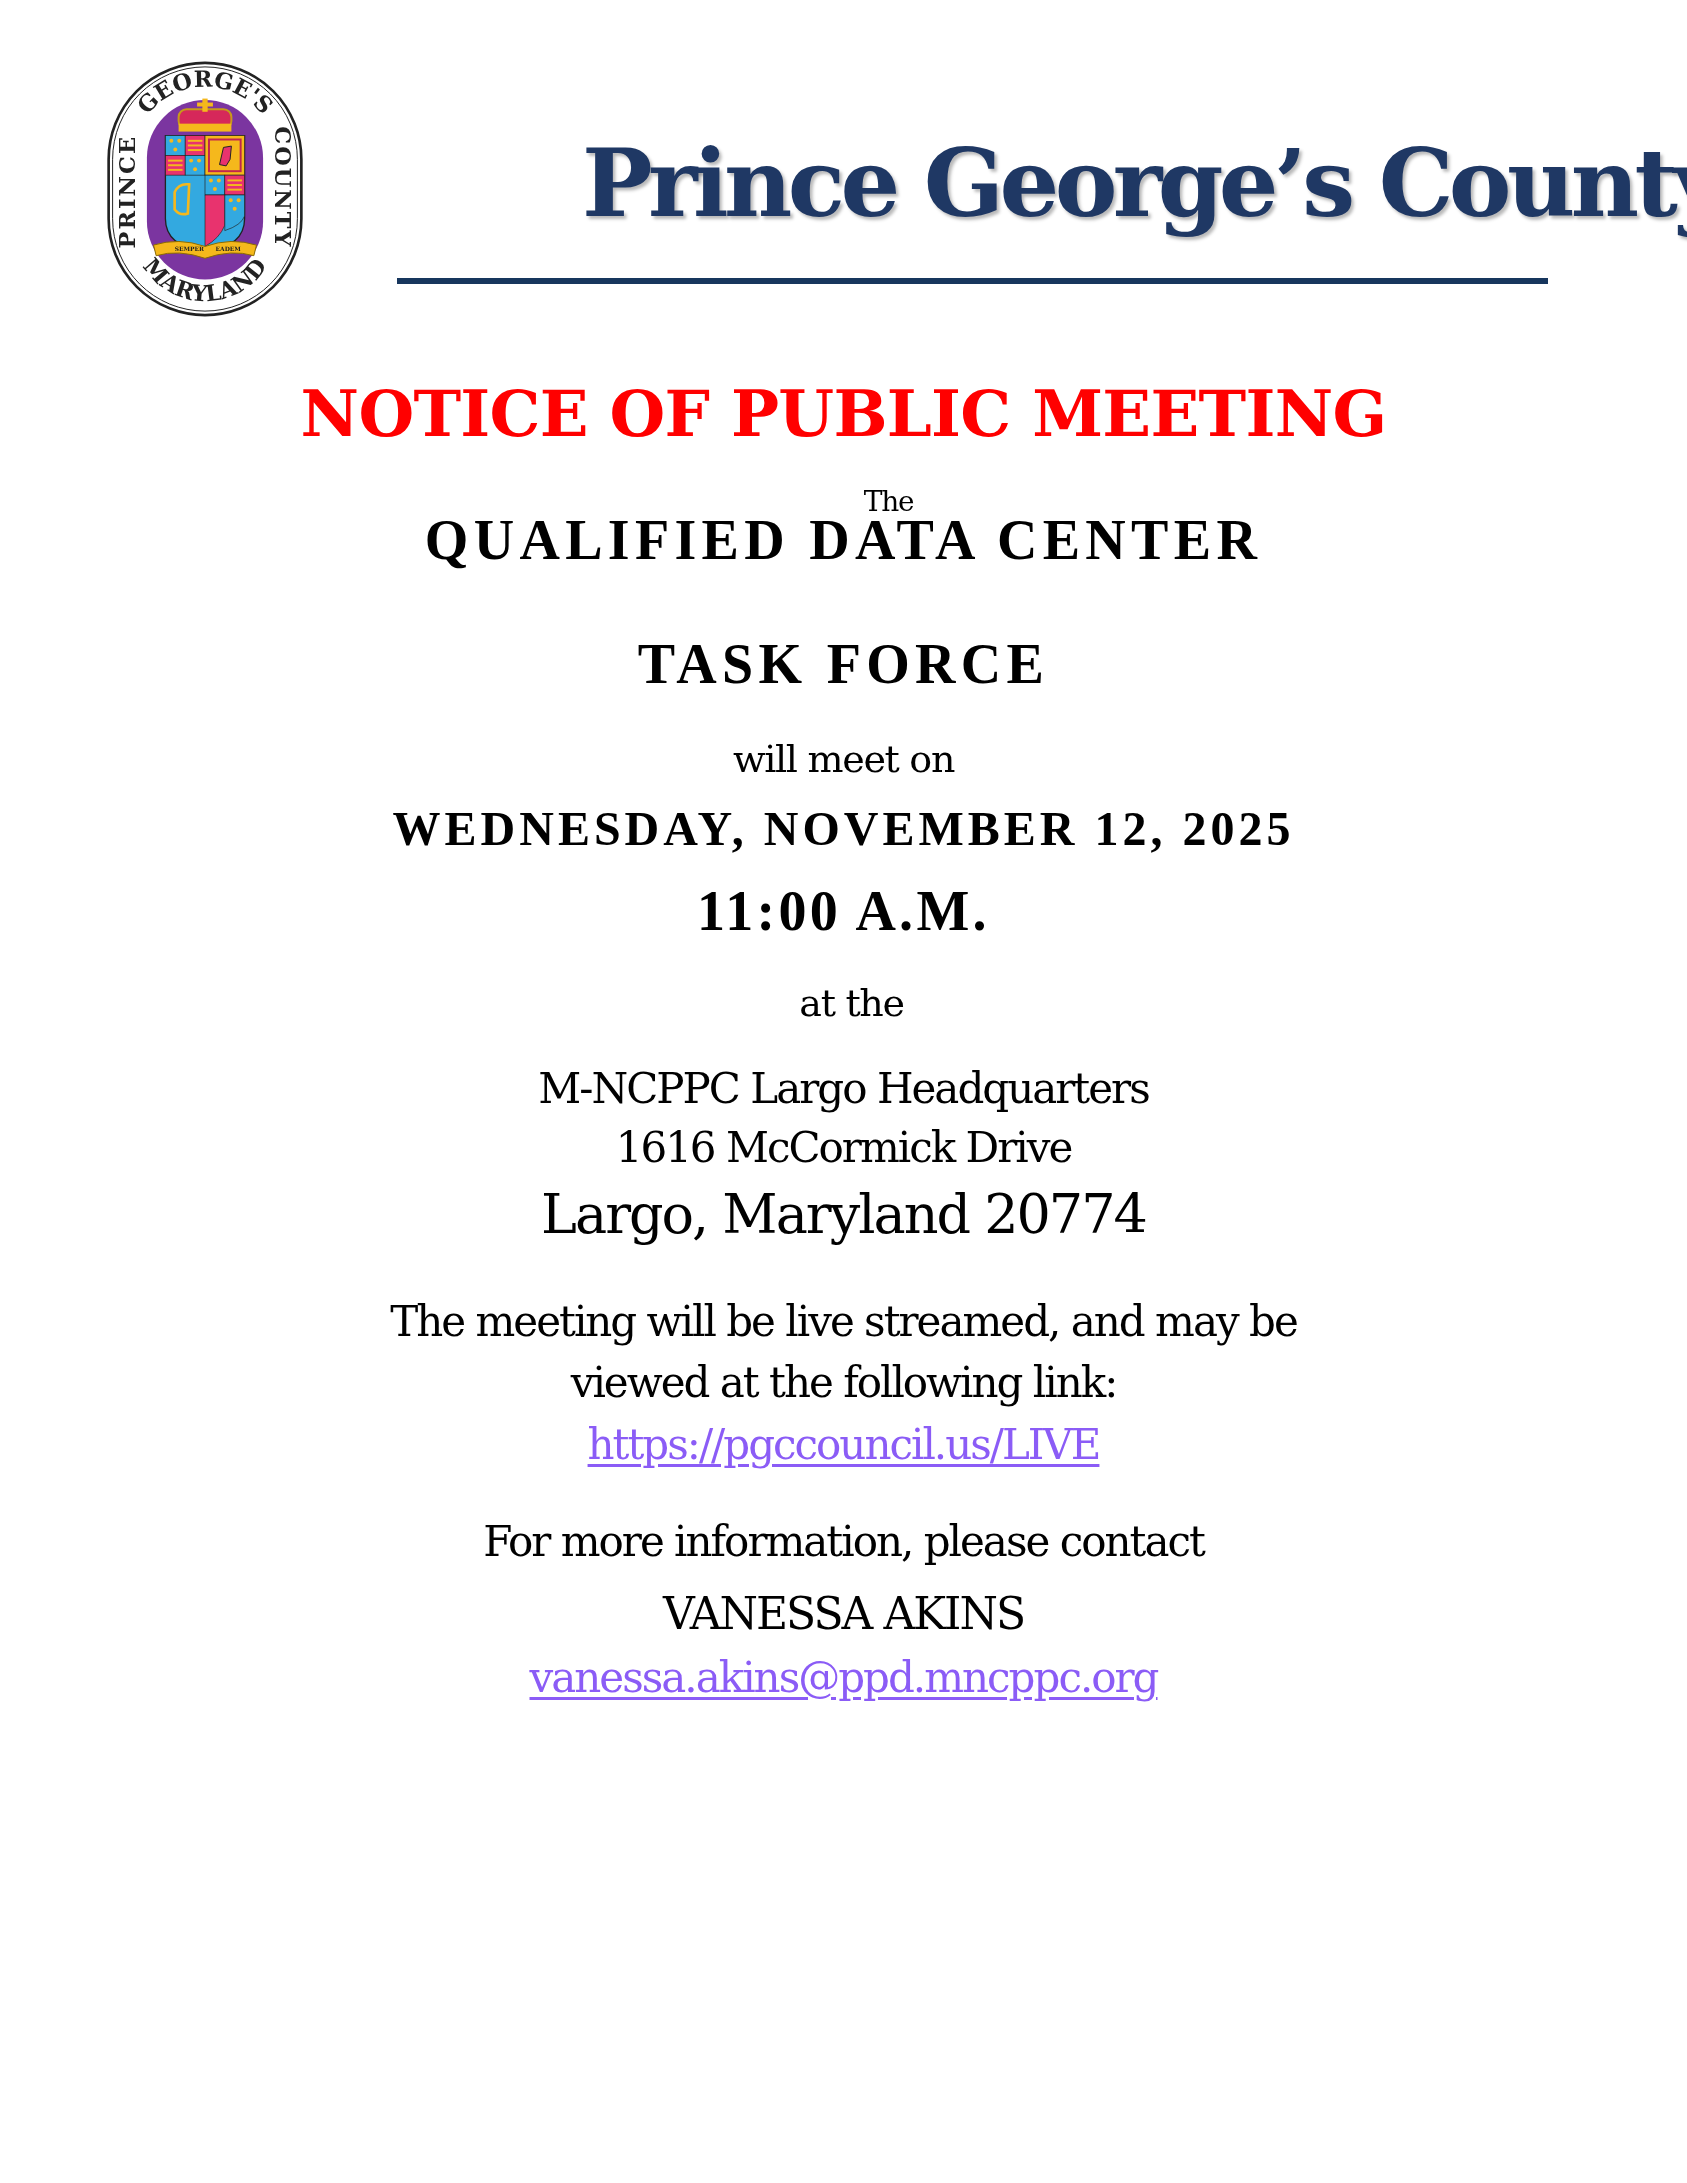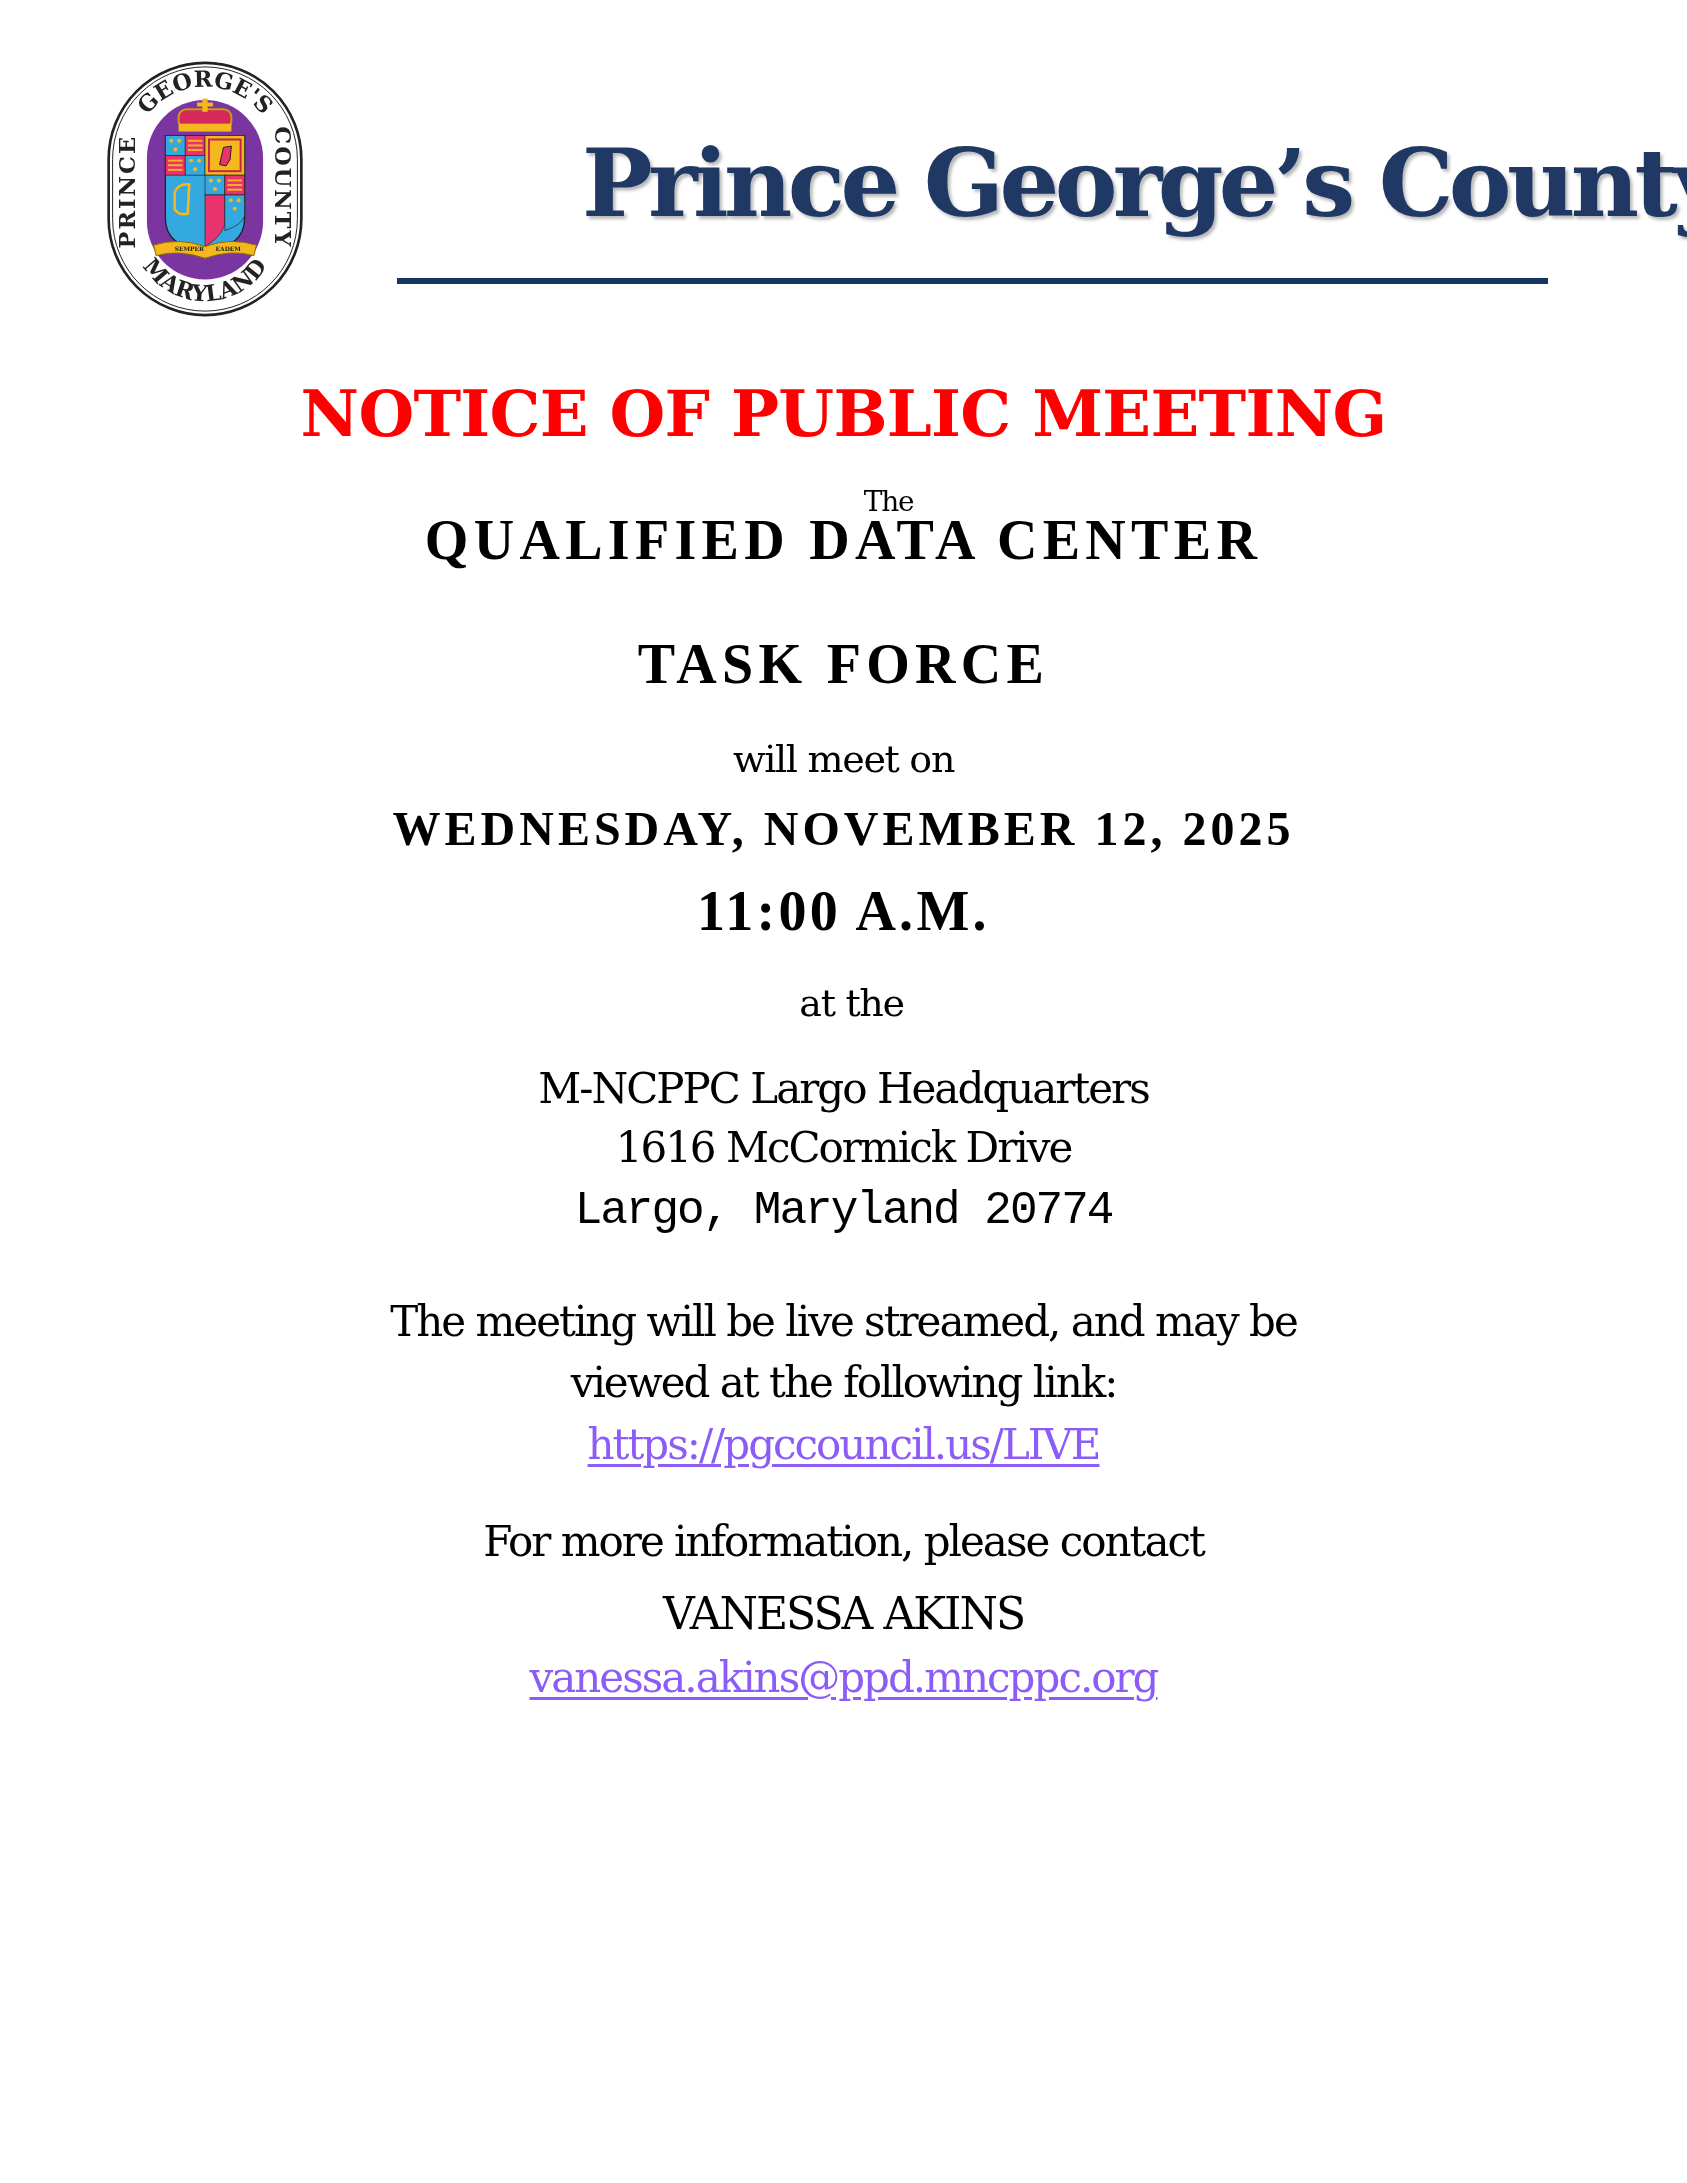--- a/index.html
+++ b/index.html
@@ -40,21 +40,21 @@
   }
   #the-line { top: 488px; font-size: 28px; letter-spacing: -1.3px; margin-left: 45px; }
   #qdc-line { top: 512px; font-size: 56px; letter-spacing: 5.3px; }
   #tf-line { top: 636px; font-size: 56px; letter-spacing: 5.3px; }
   #meet-line { top: 740px; font-size: 38px; letter-spacing: -1.3px; }
   #date-line { top: 805px; font-size: 48px; letter-spacing: 4px; }
   #time-line { top: 883px; font-size: 56px; letter-spacing: 3.3px; }
   #at-line { top: 984px; font-size: 38px; letter-spacing: -1.3px; padding-left: 8px; }
   #venue-line { top: 1068px; font-size: 42px; letter-spacing: -2px; }
   #street-line { top: 1127px; font-size: 42px; letter-spacing: -2px; }
-  #city-line { top: 1188px; font-size: 46px; letter-spacing: -2px; font-family: Liberation Mono, monospace; }
+  #city-line { top: 1188px; font-size: 54px; letter-spacing: -2px; }
   #stream-line1 { top: 1301px; font-size: 42px; letter-spacing: -2px; }
   #stream-line2 { top: 1362px; font-size: 42px; letter-spacing: -2px; }
   #link-line { top: 1424px; font-size: 42px; letter-spacing: -2px; }
   #contact-line { top: 1521px; font-size: 42px; letter-spacing: -2px; }
   #name-line { top: 1592px; font-size: 44px; letter-spacing: -2px; }
   #email-line { top: 1657px; font-size: 42px; letter-spacing: -2px; }
 
   a.doc-link { color: #8b5cf6; text-decoration: underline; text-decoration-thickness: 2.6px; text-underline-offset: 5.3px; text-align: center; }
 </style>
 </head>

